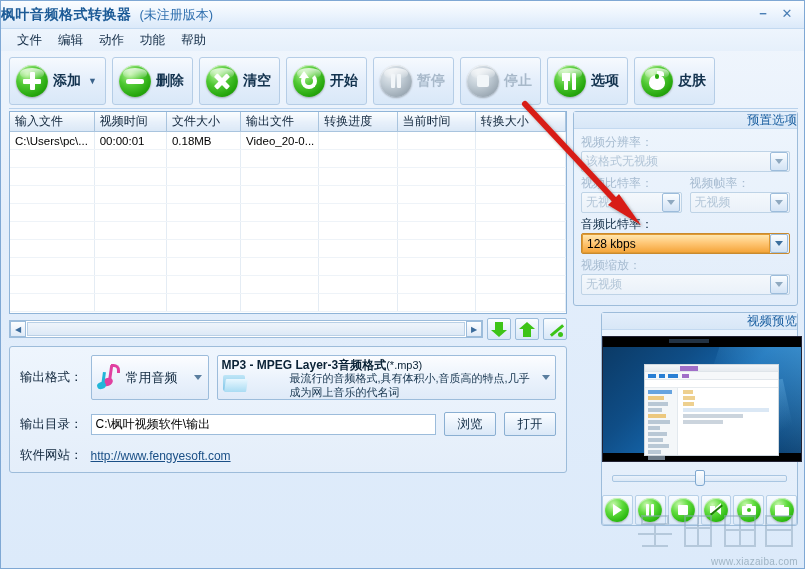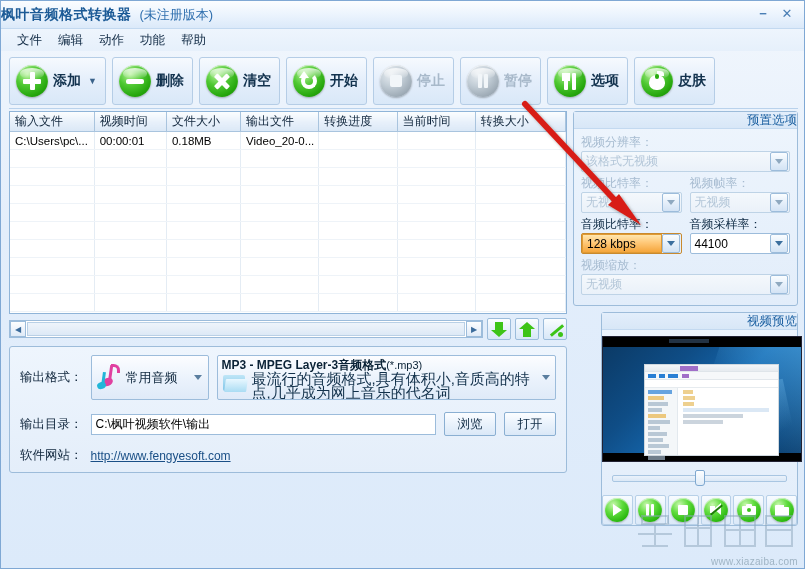--- a/index.html
+++ b/index.html
@@ -235,21 +235,21 @@
     background: linear-gradient(180deg,#fcfdff 0%, #eaf2fc 55%, #dfeaf8 100%);
     padding: 2px 16px 2px 4px;
     position: relative; overflow: hidden;
   }
   .fmt-title { font-size: 12px; font-weight: bold; color:#0a2236; line-height: 14px; }
   .fmt-ext { font-weight: normal; font-size: 11px; }
   .fmt-body { display:flex; gap:4px; }
   .folder-ic { width: 26px; height: 22px; position:relative; flex:none; margin-top:1px; }
   .folder-ic .back { position:absolute; left:1px; top:2px; width:22px; height:16px; background: linear-gradient(180deg,#bfe6f7,#7fc4e8); border-radius: 2px; }
   .folder-ic .front { position:absolute; left:3px; top:6px; width:22px; height:13px; background: linear-gradient(180deg,#e8f7ff,#aadcf3); border-radius: 1px; transform: skewX(-8deg); }
-  .fmt-desc { font-size: 15px; line-height: 13.5px; color:#12314b; }
+  .fmt-desc { font-size: 11px; line-height: 13.5px; color:#12314b;margin-left:38px; }
   .mini-caret2 { position:absolute; right:5px; top:19px; width:0;height:0;
     border-left:4px solid transparent;border-right:4px solid transparent;border-top:5px solid #5a7e9f;}
 
   .dir-row { display:flex; align-items:center; gap:8px; margin-top: 12px; }
   .dir-input {
     flex: 1; height: 21px;
     border: 1px solid #9cbcdb; background:#fff;
     font-size: 12px; padding: 0 4px; color:#000;
     font-family: "Liberation Sans", sans-serif;
   }
@@ -444,32 +444,32 @@
 
     <div class="tbtn">
       <span class="gicon ic-start">
           <i class="ring"></i>
           <i class="tri"></i>
         </span>
       <span class="lbl">开始</span>
     </div>
 
     <div class="tbtn disabled">
-      <span class="gicon gray ic-stop">
-          <i class="sq gs"></i>
-        </span>
-      <span class="lbl">停止</span>
-    </div>
-
-    <div class="tbtn disabled">
       <span class="gicon gray ic-pause gs">
           <i class="b1"></i>
           <i class="b2"></i>
         </span>
       <span class="lbl">暂停</span>
+    </div>
+
+    <div class="tbtn disabled">
+      <span class="gicon gray ic-stop">
+          <i class="sq gs"></i>
+        </span>
+      <span class="lbl">停止</span>
     </div>
 
     <div class="tbtn">
       <span class="gicon ic-opt">
           <i class="f1"></i>
           <i class="f2"></i>
           <i class="f3"></i>
           <i class="f4"></i>
         </span>
       <span class="lbl">选项</span>
@@ -714,29 +714,20 @@
               <div class="fld-lab">音频比特率：</div>
               <div class="combo hot">
                 <span class="valwrap">
                   <span class="val">128 kbps</span>
                 </span>
                 <span class="drop">
                     <i></i>
                   </span>
               </div>
             </div>
-            <div>
-              <div class="fld-lab">音频采样率：</div>
-              <div class="combo">
-                <span class="val">44100</span>
-                <span class="drop">
-                    <i></i>
-                  </span>
-              </div>
-            </div>
           </div>
 
           <div class="fld" style="margin-top:3px;">
             <div class="fld-lab dis">视频缩放：</div>
             <div class="combo dis">
               <span class="val">无视频</span>
               <span class="drop">
                   <i></i>
                 </span>
             </div>

